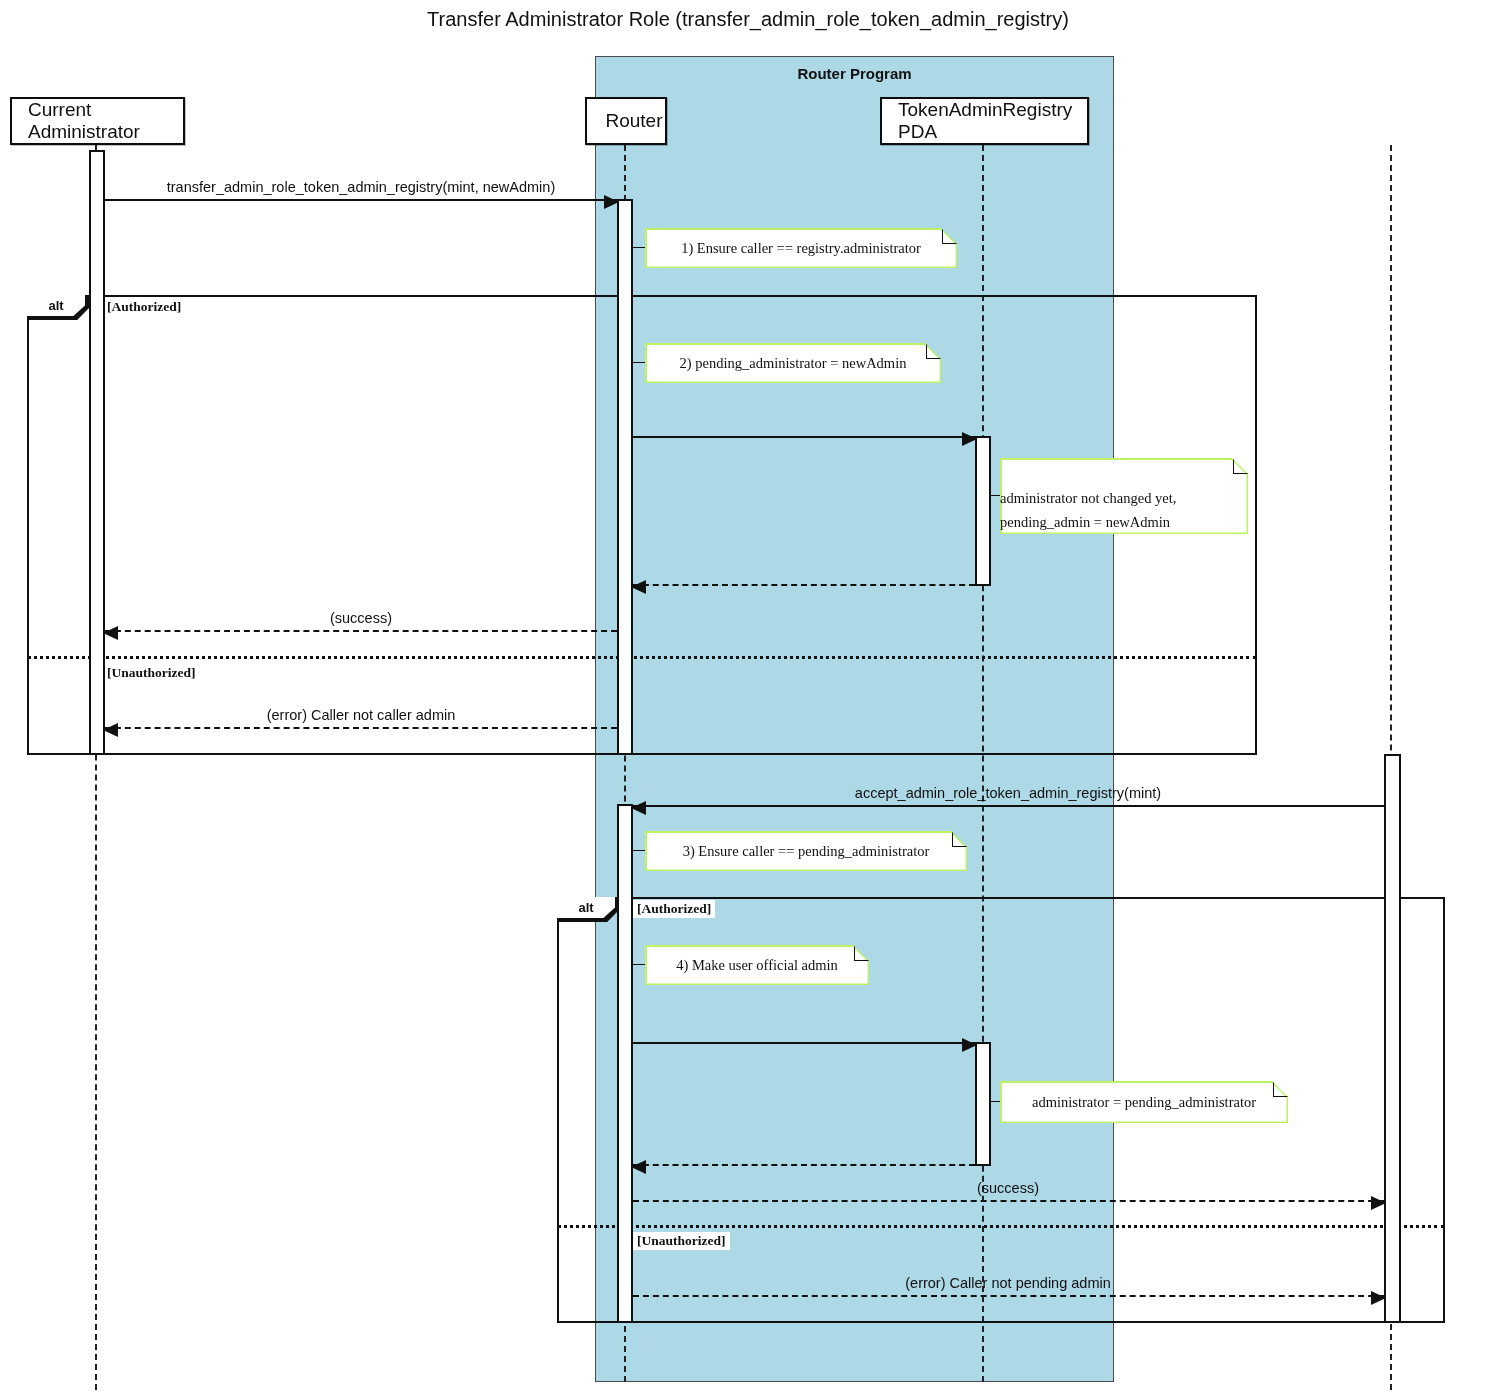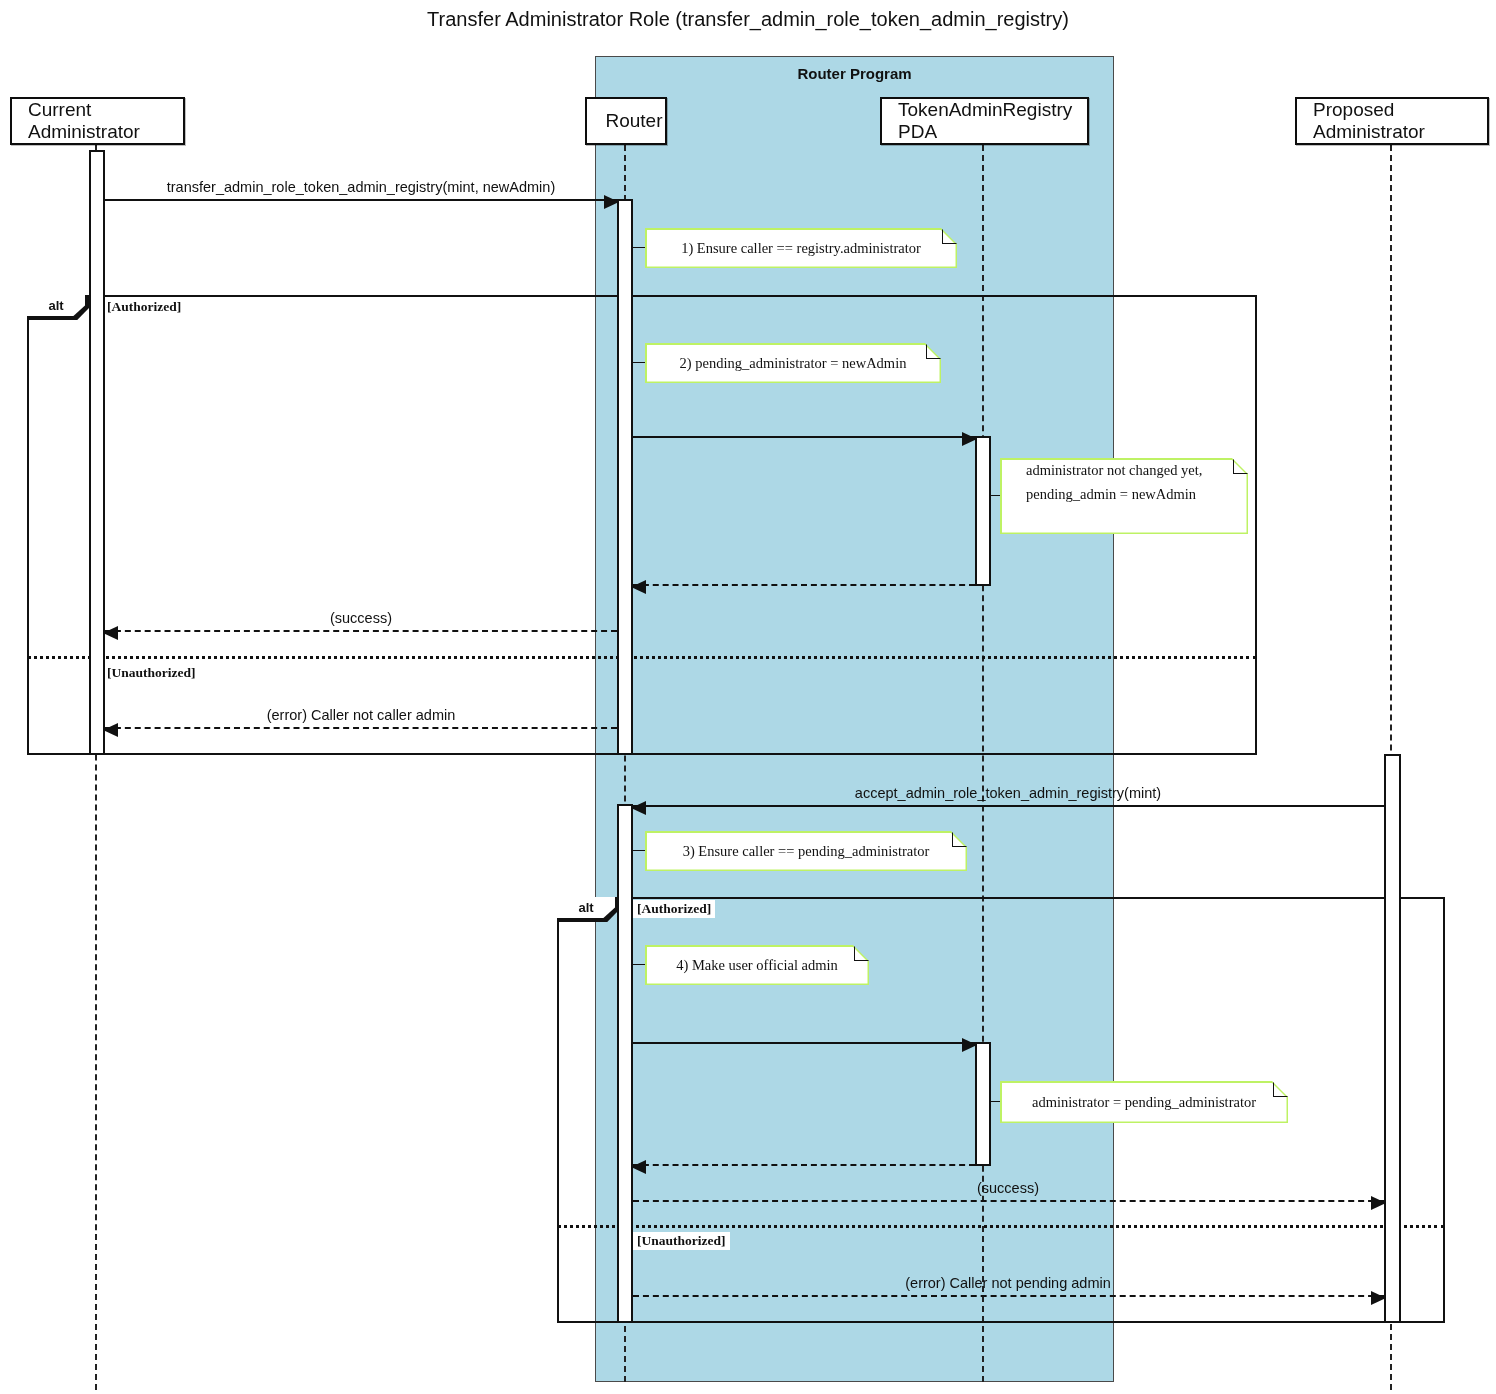--- a/index.html
+++ b/index.html
@@ -42,22 +42,22 @@
   .connector { position:absolute; height:0; border-top:1.5px solid #111; z-index:6; }
 
   .note { position:absolute; background:#bef264; z-index:7;
           clip-path:polygon(0 0, calc(100% - 16px) 0, 100% 16px, 100% 100%, 0 100%);font-family:Liberation Serif, serif; }
   .note-fill { position:absolute; inset:1.5px; background:#fff;
                clip-path:polygon(0 0, calc(100% - 15px) 0, 100% 15px, 100% 100%, 0 100%); }
   .note-fold { position:absolute; top:0; right:0; width:15.5px; height:15.5px;
                border-left:1.5px solid #111; border-bottom:1.5px solid #111; }
   .note-text { position:absolute; inset:0; display:flex; align-items:center;
                justify-content:center; font-size:14.5px; white-space:nowrap; }
-  .note-text.two-line { flex-direction:column; align-items:flex-start; justify-content:flex-start;
-                        padding-left:26px; line-height:24px; }
+  .note-text.two-line { flex-direction:column; align-items:flex-start; justify-content:flex-end;
+                        line-height:24px; }
 
   .actor { position:absolute; background:#fff; border:2.5px solid #0d0d0d;
            display:flex; align-items:center; justify-content:center; z-index:8;
            box-shadow:1px 1px 0 rgba(0,0,0,0.25); }
   .actor-label { font-size:19px;margin-left:16px; }
 </style>
 </head>
 <body>
 
 <div class="canvas">
@@ -192,17 +192,14 @@
 
   <div class="actor" style="left:10px;top:97px;width:175px;height:48px">
     <span class="actor-label">Current Administrator</span>
   </div>
   <div class="actor" style="left:585px;top:97px;width:82px;height:48px">
     <span class="actor-label">Router</span>
   </div>
   <div class="actor" style="left:880px;top:97px;width:209px;height:48px">
     <span class="actor-label">TokenAdminRegistry PDA</span>
   </div>
-  <div class="actor" style="left:1295px;top:97px;width:194px;height:48px">
-    <span class="actor-label">Proposed Administrator</span>
-  </div>
 
 </div>
 
 </body></html>

